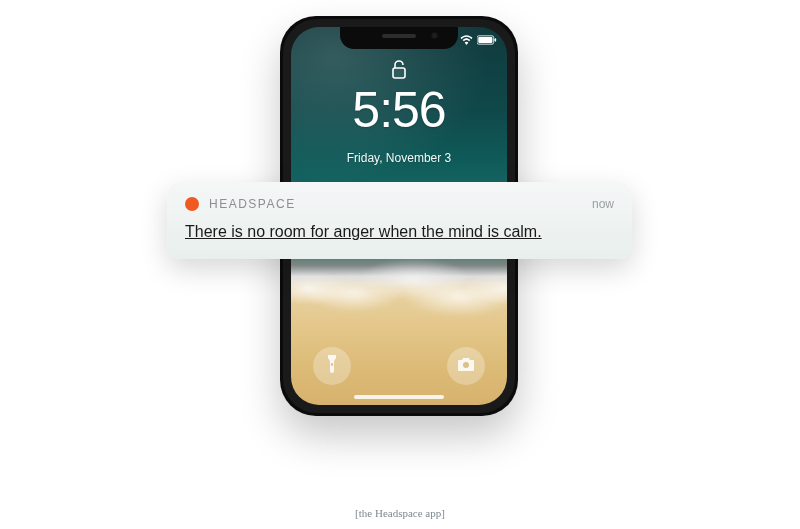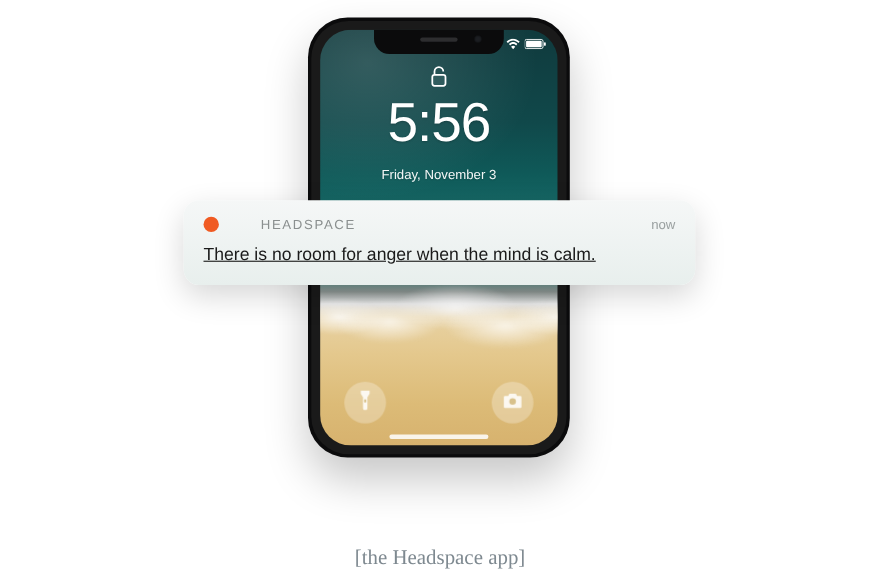--- a/index.html
+++ b/index.html
@@ -196,21 +196,20 @@
     width: 465px;
     border-radius: 14px;
     background: linear-gradient(to bottom, #f5f7f7 0%, #e8efed 100%);
     box-shadow: 0 10px 28px rgba(0,0,0,0.16);
     padding: 15px 18px 16px;
     z-index: 10;
   }
   .notif-head {
     display: flex;
     align-items: center;
-    gap: 28px;
   }
   .app-icon {
     width: 14px;
     height: 14px;
     border-radius: 50%;
     background: #f05a22;
     margin-right: 10px;
     flex: 0 0 auto;
   }
   .app-name {
@@ -233,21 +232,21 @@
     text-decoration: underline;
   }
 
   
   .caption {
     position: absolute;
     bottom: 10px;
     left: 0;
     right: 0;
     text-align: center;
-    font-size: 19px;
+    font-size: 11px;
     color: #7e8990;
     font-family: Georgia, "Times New Roman", serif;
   }
 </style>
 </head>
 <body>
 
 <div class="stage">
 
   <div class="phone">

